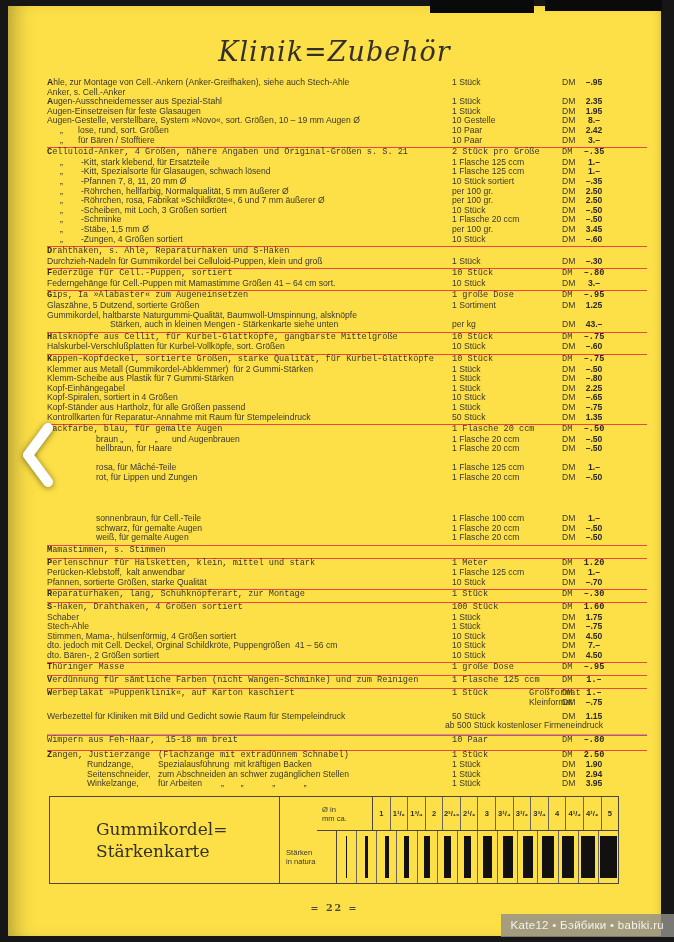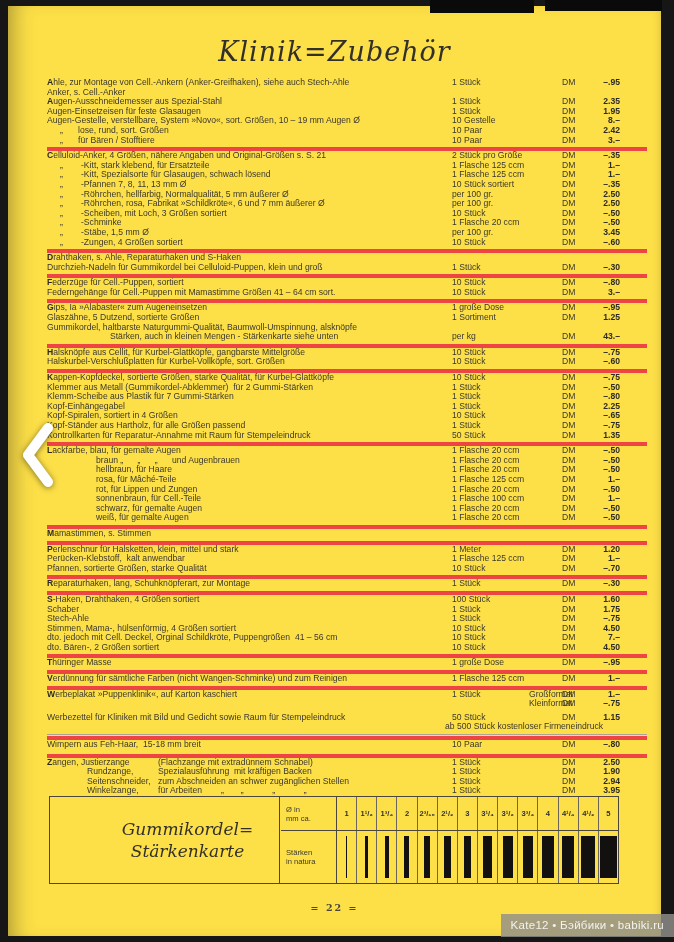--- a/index.html
+++ b/index.html
@@ -9,43 +9,43 @@
          box-shadow:inset 18px 0 22px -14px rgba(60,50,30,.45), inset -6px 0 10px -6px rgba(0,0,0,.18);}
   .top-block{position:absolute;background:#0a0a0a;}
   .top-block.a{left:430px;top:0;width:104px;height:13px;}
   .top-block.b{left:545px;top:0;width:117px;height:11px;}
   .title{position:absolute;left:0;top:30px;width:100%;text-align:center;
          font-family:"DejaVu Serif","Liberation Serif",serif;font-style:italic;
          font-size:27px;color:#33302a;letter-spacing:1px;}
   
   #rows{position:absolute;left:39px;top:72px;width:600px;color:#3b382f;font-size:8.6px;}
   .row{position:relative;line-height:9.6px;min-height:9.6px;white-space:pre;}
-  .row.sep{border-top:4px solid #ef4444;margin-top:2px;}
+  .row.sep{border-top:1px solid #ef4444;margin-top:2px;font-family:Liberation Mono, monospace;}
   .t{display:block;}
   .t b{font-weight:700;color:#2c2a24;}
   .pre{position:absolute;top:0;}
   .t2{position:absolute;left:111px;top:0;}
   .u{position:absolute;left:405px;top:0;}
   .u2{position:absolute;left:482px;top:0;}
   .dm{position:absolute;left:515px;top:0;}
-  .p{position:absolute;left:521px;top:0;width:52px;text-align:right;font-weight:700;color:#2c2a24;}
+  .p{position:absolute;left:521px;top:0;width:52px;text-align:center;font-weight:700;color:#2c2a24;}
   .uspan{position:absolute;left:398px;top:0;width:202px;}
   .hr-final{position:absolute;left:39px;top:728px;width:600px;border-top:1px solid #aaa496;}
   
   .footer-note{position:absolute;left:39px;top:741px;width:581px;color:#2c2a24;
                font-weight:700;font-size:9.6px;line-height:13.5px;}
   .footer-line2{display:flex;justify-content:space-between;}
   
   .card{position:absolute;left:41px;top:790px;width:570px;height:88px;border:1.5px solid #4a463d;box-sizing:border-box;}
   .card-left{position:absolute;left:0;top:0;width:230px;height:100%;border-right:1.5px solid #4a463d;
              box-sizing:border-box;display:flex;flex-direction:column;justify-content:center;
-             padding-left:46px;font-family:"DejaVu Serif","Liberation Serif",serif;font-style:italic;
-             font-size:17px;line-height:22px;color:#33302a;text-align:center;}
+             padding-left:46px;font-family:"DejaVu Serif","Liberation Serif",serif;
+             font-size:17px;line-height:22px;color:#33302a;}
   .card-right{position:absolute;left:231px;top:0;right:0;height:100%;display:flex;flex-direction:column;}
-  .card-hdr{height:34px;display:flex;border-bottom:1.5px solid #4a463d;box-sizing:border-box;}
+  .card-hdr{height:34px;display:flex;border-bottom:1.5px solid #4a463d;box-sizing:border-box;margin-left:36px;}
   .card-bars{flex:1;display:flex;}
   .side-label{width:56px;flex:0 0 56px;border-right:1.5px solid #4a463d;box-sizing:border-box;
               display:flex;flex-direction:column;justify-content:center;padding-left:5px;
               font-size:7.6px;line-height:9px;color:#3b382f;}
   .hdr-cell,.bar-cell{flex:1;border-right:1px solid #6b665b;box-sizing:border-box;
               display:flex;align-items:center;justify-content:center;}
   .hdr-cell:last-child,.bar-cell:last-child{border-right:none;}
   .hdr-cell{font-size:7.6px;font-weight:700;color:#33302a;white-space:nowrap;}
   .bar{height:42px;background:#121110;}
   .page-num{position:absolute;left:0;top:896px;width:100%;text-align:center;
@@ -67,21 +67,21 @@
         <div class="row"><span class="t"><b>A</b>hle, zur Montage von Cell.-Ankern (Anker-Greifhaken), siehe auch Stech-Ahle</span><span class="u">1 Stück</span><span class="dm">DM</span><span class="p">–.95</span></div>
         <div class="row"><span class="t">Anker, s. Cell.-Anker</span></div>
         <div class="row"><span class="t"><b>A</b>ugen-Ausschneidemesser aus Spezial-Stahl</span><span class="u">1 Stück</span><span class="dm">DM</span><span class="p">2.35</span></div>
         <div class="row"><span class="t">Augen-Einsetzeisen für feste Glasaugen</span><span class="u">1 Stück</span><span class="dm">DM</span><span class="p">1.95</span></div>
         <div class="row"><span class="t">Augen-Gestelle, verstellbare, System »Novo«, sort. Größen, 10 – 19 mm Augen Ø</span><span class="u">10 Gestelle</span><span class="dm">DM</span><span class="p">8.–</span></div>
         <div class="row"><span class="pre" style="left: 13px;">„</span><span class="t" style="padding-left: 31px;">lose, rund, sort. Größen</span><span class="u">10 Paar</span><span class="dm">DM</span><span class="p">2.42</span></div>
         <div class="row"><span class="pre" style="left: 13px;">„</span><span class="t" style="padding-left: 31px;">für Bären / Stofftiere</span><span class="u">10 Paar</span><span class="dm">DM</span><span class="p">3.–</span></div>
         <div class="row sep"><span class="t"><b>C</b>elluloid-Anker, 4 Größen, nähere Angaben und Original-Größen s. S. 21</span><span class="u">2 Stück pro Größe</span><span class="dm">DM</span><span class="p">–.35</span></div>
         <div class="row"><span class="pre" style="left: 13px;">„</span><span class="t" style="padding-left: 34px;">-Kitt, stark klebend, für Ersatzteile</span><span class="u">1 Flasche 125 ccm</span><span class="dm">DM</span><span class="p">1.–</span></div>
         <div class="row"><span class="pre" style="left: 13px;">„</span><span class="t" style="padding-left: 34px;">-Kitt, Spezialsorte für Glasaugen, schwach lösend</span><span class="u">1 Flasche 125 ccm</span><span class="dm">DM</span><span class="p">1.–</span></div>
-        <div class="row"><span class="pre" style="left: 13px;">„</span><span class="t" style="padding-left: 34px;">-Pfannen 7, 8, 11, 13 mm Ø</span><span class="u">10 Stück sortiert</span><span class="dm">DM</span><span class="p">–.35</span></div>
+        <div class="row"><span class="pre" style="left: 13px;">„</span><span class="t" style="padding-left: 34px;">-Pfannen 7, 8, 11, 20 mm Ø</span><span class="u">10 Stück sortiert</span><span class="dm">DM</span><span class="p">–.35</span></div>
         <div class="row"><span class="pre" style="left: 13px;">„</span><span class="t" style="padding-left: 34px;">-Röhrchen, hellfarbig, Normalqualität, 5 mm äußerer Ø</span><span class="u">per 100 gr.</span><span class="dm">DM</span><span class="p">2.50</span></div>
         <div class="row"><span class="pre" style="left: 13px;">„</span><span class="t" style="padding-left: 34px;">-Röhrchen, rosa, Fabrikat »Schildkröte«, 6 und 7 mm äußerer Ø</span><span class="u">per 100 gr.</span><span class="dm">DM</span><span class="p">2.50</span></div>
         <div class="row"><span class="pre" style="left: 13px;">„</span><span class="t" style="padding-left: 34px;">-Scheiben, mit Loch, 3 Größen sortiert</span><span class="u">10 Stück</span><span class="dm">DM</span><span class="p">–.50</span></div>
         <div class="row"><span class="pre" style="left: 13px;">„</span><span class="t" style="padding-left: 34px;">-Schminke</span><span class="u">1 Flasche 20 ccm</span><span class="dm">DM</span><span class="p">–.50</span></div>
         <div class="row"><span class="pre" style="left: 13px;">„</span><span class="t" style="padding-left: 34px;">-Stäbe, 1,5 mm Ø</span><span class="u">per 100 gr.</span><span class="dm">DM</span><span class="p">3.45</span></div>
         <div class="row"><span class="pre" style="left: 13px;">„</span><span class="t" style="padding-left: 34px;">-Zungen, 4 Größen sortiert</span><span class="u">10 Stück</span><span class="dm">DM</span><span class="p">–.60</span></div>
         <div class="row sep"><span class="t"><b>D</b>rahthaken, s. Ahle, Reparaturhaken und S-Haken</span></div>
         <div class="row"><span class="t">Durchzieh-Nadeln für Gummikordel bei Celluloid-Puppen, klein und groß</span><span class="u">1 Stück</span><span class="dm">DM</span><span class="p">–.30</span></div>
         <div class="row sep"><span class="t"><b>F</b>ederzüge für Cell.-Puppen, sortiert</span><span class="u">10 Stück</span><span class="dm">DM</span><span class="p">–.80</span></div>
         <div class="row"><span class="t">Federngehänge für Cell.-Puppen mit Mamastimme Größen 41 – 64 cm sort.</span><span class="u">10 Stück</span><span class="dm">DM</span><span class="p">3.–</span></div>
@@ -94,23 +94,23 @@
         <div class="row sep"><span class="t"><b>K</b>appen-Kopfdeckel, sortierte Größen, starke Qualität, für Kurbel-Glattköpfe</span><span class="u">10 Stück</span><span class="dm">DM</span><span class="p">–.75</span></div>
         <div class="row"><span class="t">Klemmer aus Metall (Gummikordel-Abklemmer)  für 2 Gummi-Stärken</span><span class="u">1 Stück</span><span class="dm">DM</span><span class="p">–.50</span></div>
         <div class="row"><span class="t">Klemm-Scheibe aus Plastik für 7 Gummi-Stärken</span><span class="u">1 Stück</span><span class="dm">DM</span><span class="p">–.80</span></div>
         <div class="row"><span class="t">Kopf-Einhängegabel</span><span class="u">1 Stück</span><span class="dm">DM</span><span class="p">2.25</span></div>
         <div class="row"><span class="t">Kopf-Spiralen, sortiert in 4 Größen</span><span class="u">10 Stück</span><span class="dm">DM</span><span class="p">–.65</span></div>
         <div class="row"><span class="t">Kopf-Ständer aus Hartholz, für alle Größen passend</span><span class="u">1 Stück</span><span class="dm">DM</span><span class="p">–.75</span></div>
         <div class="row"><span class="t">Kontrollkarten für Reparatur-Annahme mit Raum für Stempeleindruck</span><span class="u">50 Stück</span><span class="dm">DM</span><span class="p">1.35</span></div>
         <div class="row sep"><span class="t"><b>L</b>ackfarbe, blau, für gemalte Augen</span><span class="u">1 Flasche 20 ccm</span><span class="dm">DM</span><span class="p">–.50</span></div>
         <div class="row"><span class="t" style="padding-left: 49px;">braun „      „      „      und Augenbrauen</span><span class="u">1 Flasche 20 ccm</span><span class="dm">DM</span><span class="p">–.50</span></div>
         <div class="row"><span class="t" style="padding-left: 49px;">hellbraun, für Haare</span><span class="u">1 Flasche 20 ccm</span><span class="dm">DM</span><span class="p">–.50</span></div>
-        <div class="row"><span class="t" style="padding-left: 49px;">rosa, für Mâché-Teile</span><span class="u">1 Flasche 125 ccm</span><span class="dm">DM</span><span class="p">1.–</span></div>
+        <div class="row"><span class="t" style="padding-left: 49px; margin-top: 9px;">rosa, für Mâché-Teile</span><span class="u">1 Flasche 125 ccm</span><span class="dm">DM</span><span class="p">1.–</span></div>
         <div class="row"><span class="t" style="padding-left: 49px;">rot, für Lippen und Zungen</span><span class="u">1 Flasche 20 ccm</span><span class="dm">DM</span><span class="p">–.50</span></div>
-        <div class="row"><span class="t" style="padding-left: 49px;">sonnenbraun, für Cell.-Teile</span><span class="u">1 Flasche 100 ccm</span><span class="dm">DM</span><span class="p">1.–</span></div>
+        <div class="row"><span class="t" style="padding-left: 49px; margin-top: 32px;">sonnenbraun, für Cell.-Teile</span><span class="u">1 Flasche 100 ccm</span><span class="dm">DM</span><span class="p">1.–</span></div>
         <div class="row"><span class="t" style="padding-left: 49px;">schwarz, für gemalte Augen</span><span class="u">1 Flasche 20 ccm</span><span class="dm">DM</span><span class="p">–.50</span></div>
         <div class="row"><span class="t" style="padding-left: 49px;">weiß, für gemalte Augen</span><span class="u">1 Flasche 20 ccm</span><span class="dm">DM</span><span class="p">–.50</span></div>
         <div class="row sep"><span class="t"><b>M</b>amastimmen, s. Stimmen</span></div>
         <div class="row sep"><span class="t"><b>P</b>erlenschnur für Halsketten, klein, mittel und stark</span><span class="u">1 Meter</span><span class="dm">DM</span><span class="p">1.20</span></div>
         <div class="row"><span class="t">Perücken-Klebstoff,  kalt anwendbar</span><span class="u">1 Flasche 125 ccm</span><span class="dm">DM</span><span class="p">1.–</span></div>
         <div class="row"><span class="t">Pfannen, sortierte Größen, starke Qualität</span><span class="u">10 Stück</span><span class="dm">DM</span><span class="p">–.70</span></div>
         <div class="row sep"><span class="t"><b>R</b>eparaturhaken, lang, Schuhknöpferart, zur Montage</span><span class="u">1 Stück</span><span class="dm">DM</span><span class="p">–.30</span></div>
         <div class="row sep"><span class="t"><b>S</b>-Haken, Drahthaken, 4 Größen sortiert</span><span class="u">100 Stück</span><span class="dm">DM</span><span class="p">1.60</span></div>
         <div class="row"><span class="t">Schaber</span><span class="u">1 Stück</span><span class="dm">DM</span><span class="p">1.75</span></div>
         <div class="row"><span class="t">Stech-Ahle</span><span class="u">1 Stück</span><span class="dm">DM</span><span class="p">–.75</span></div>

